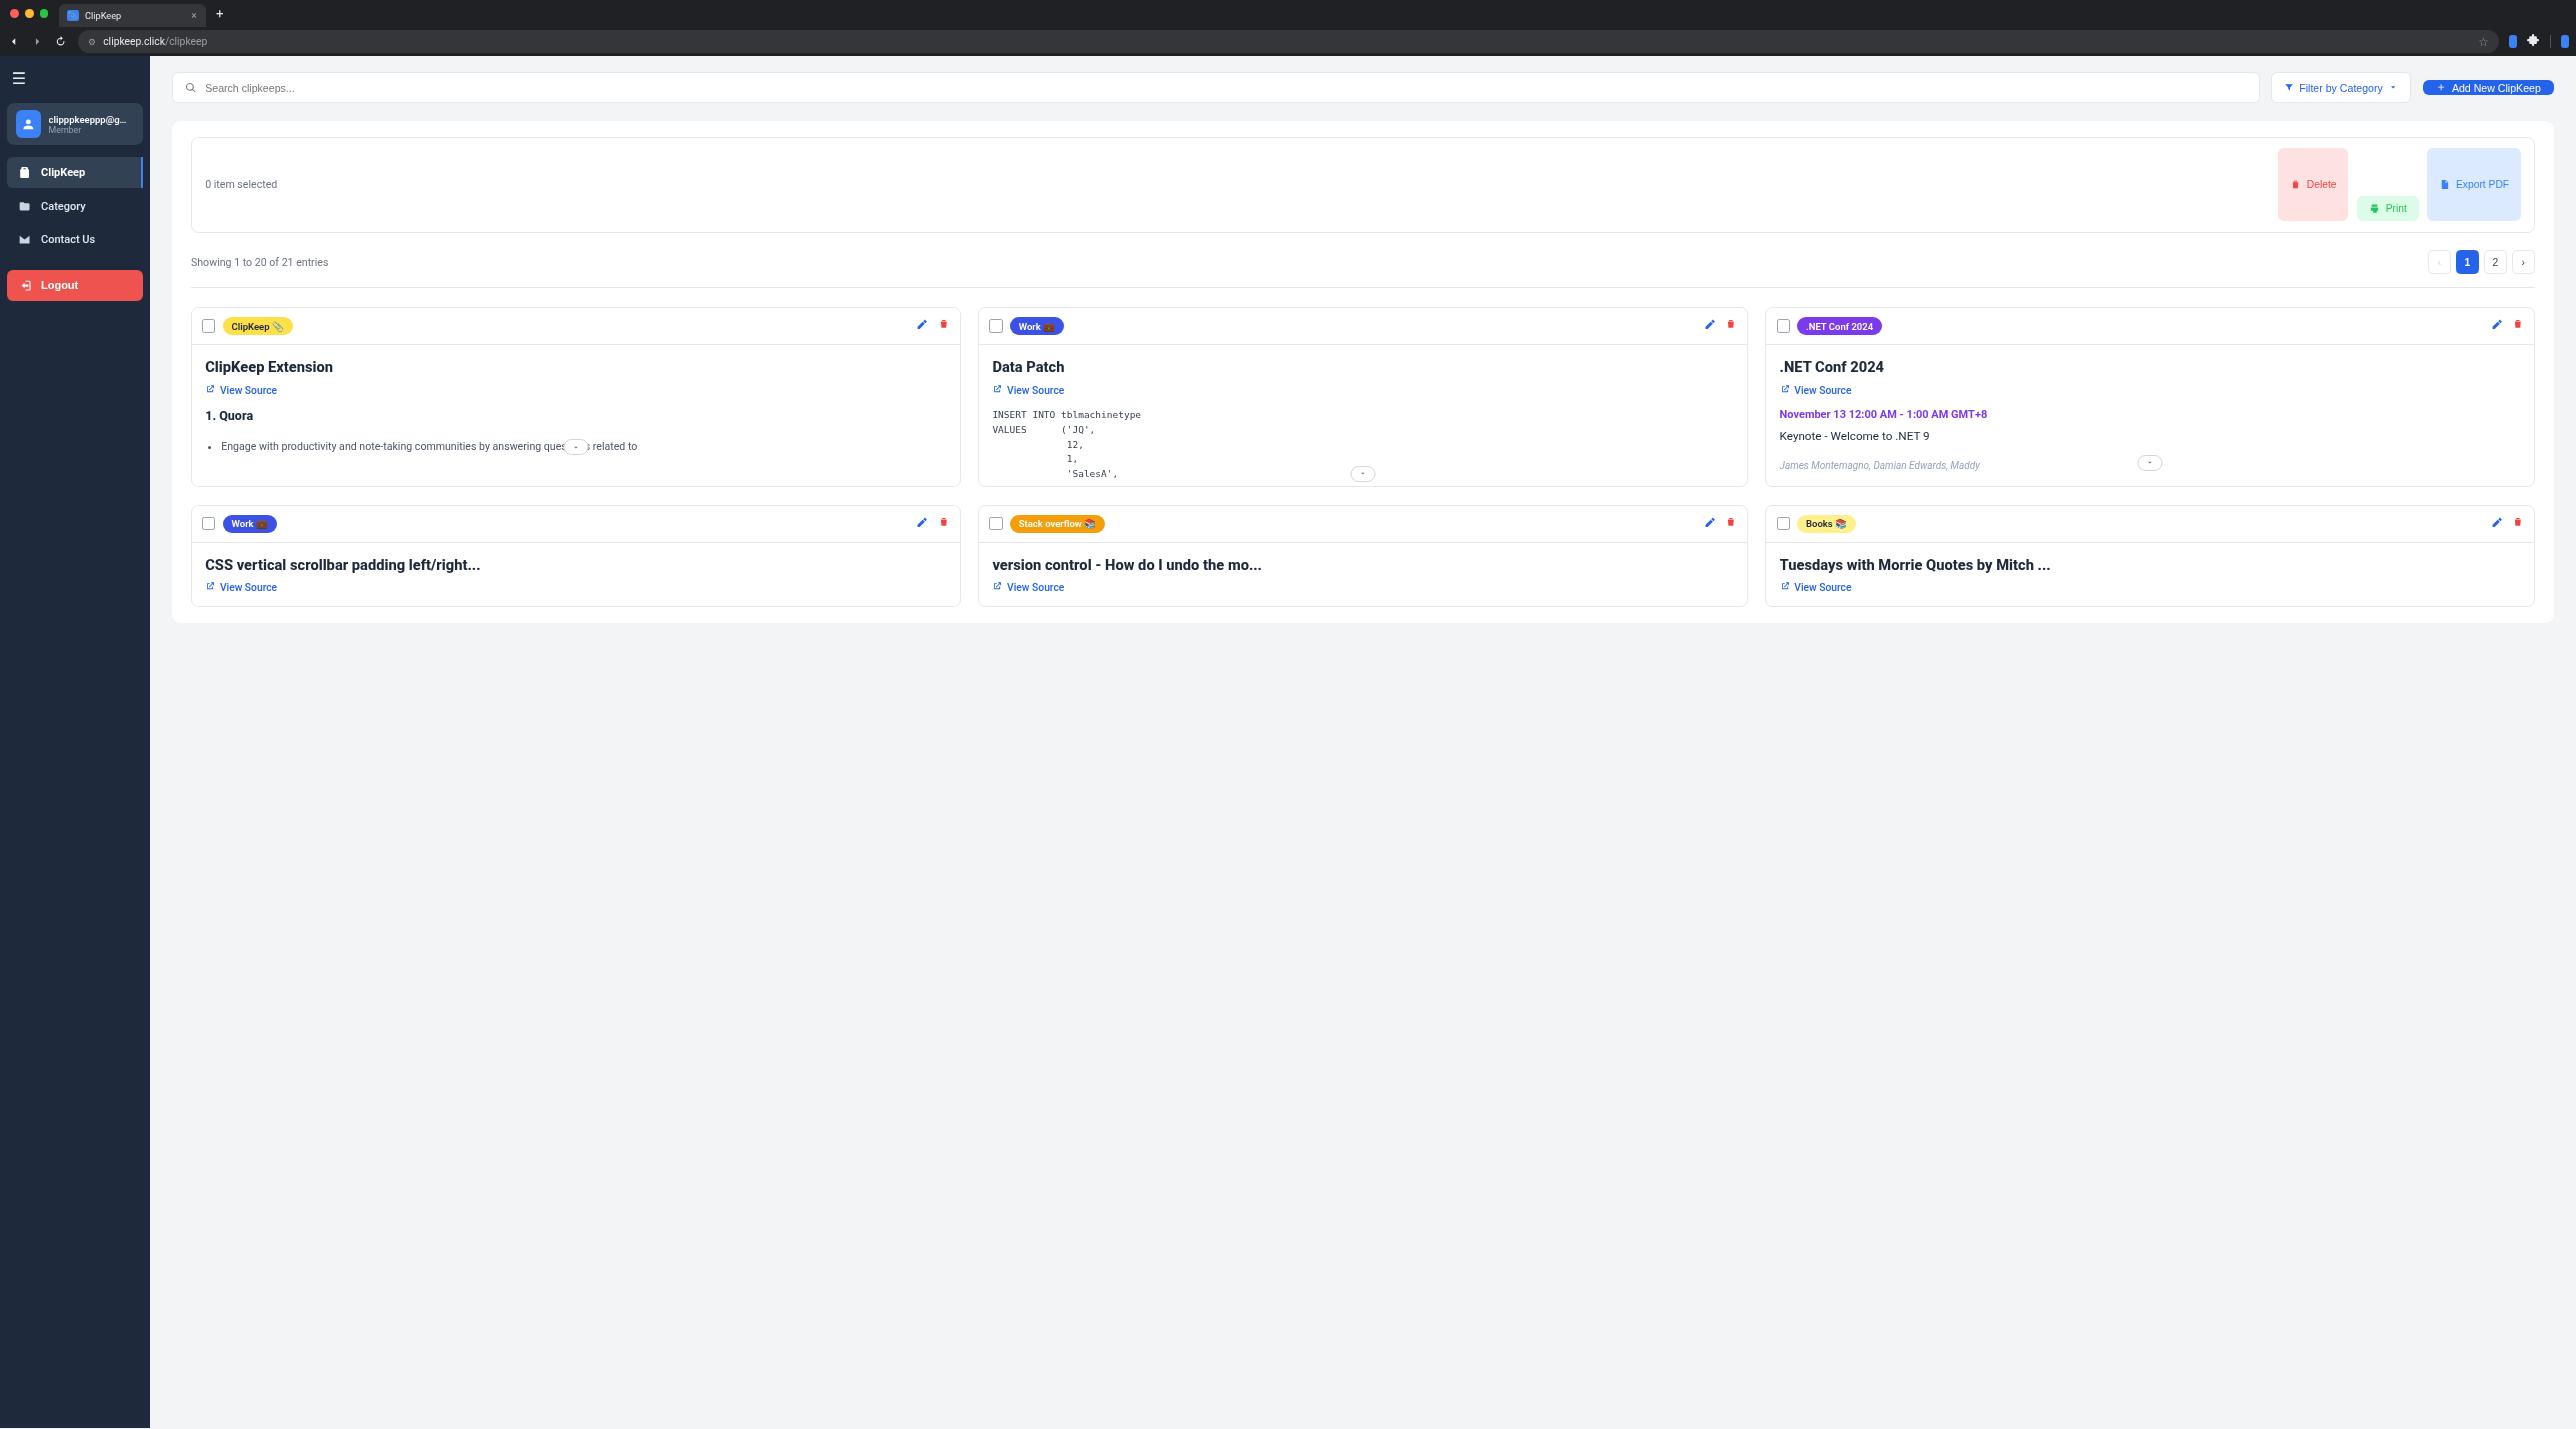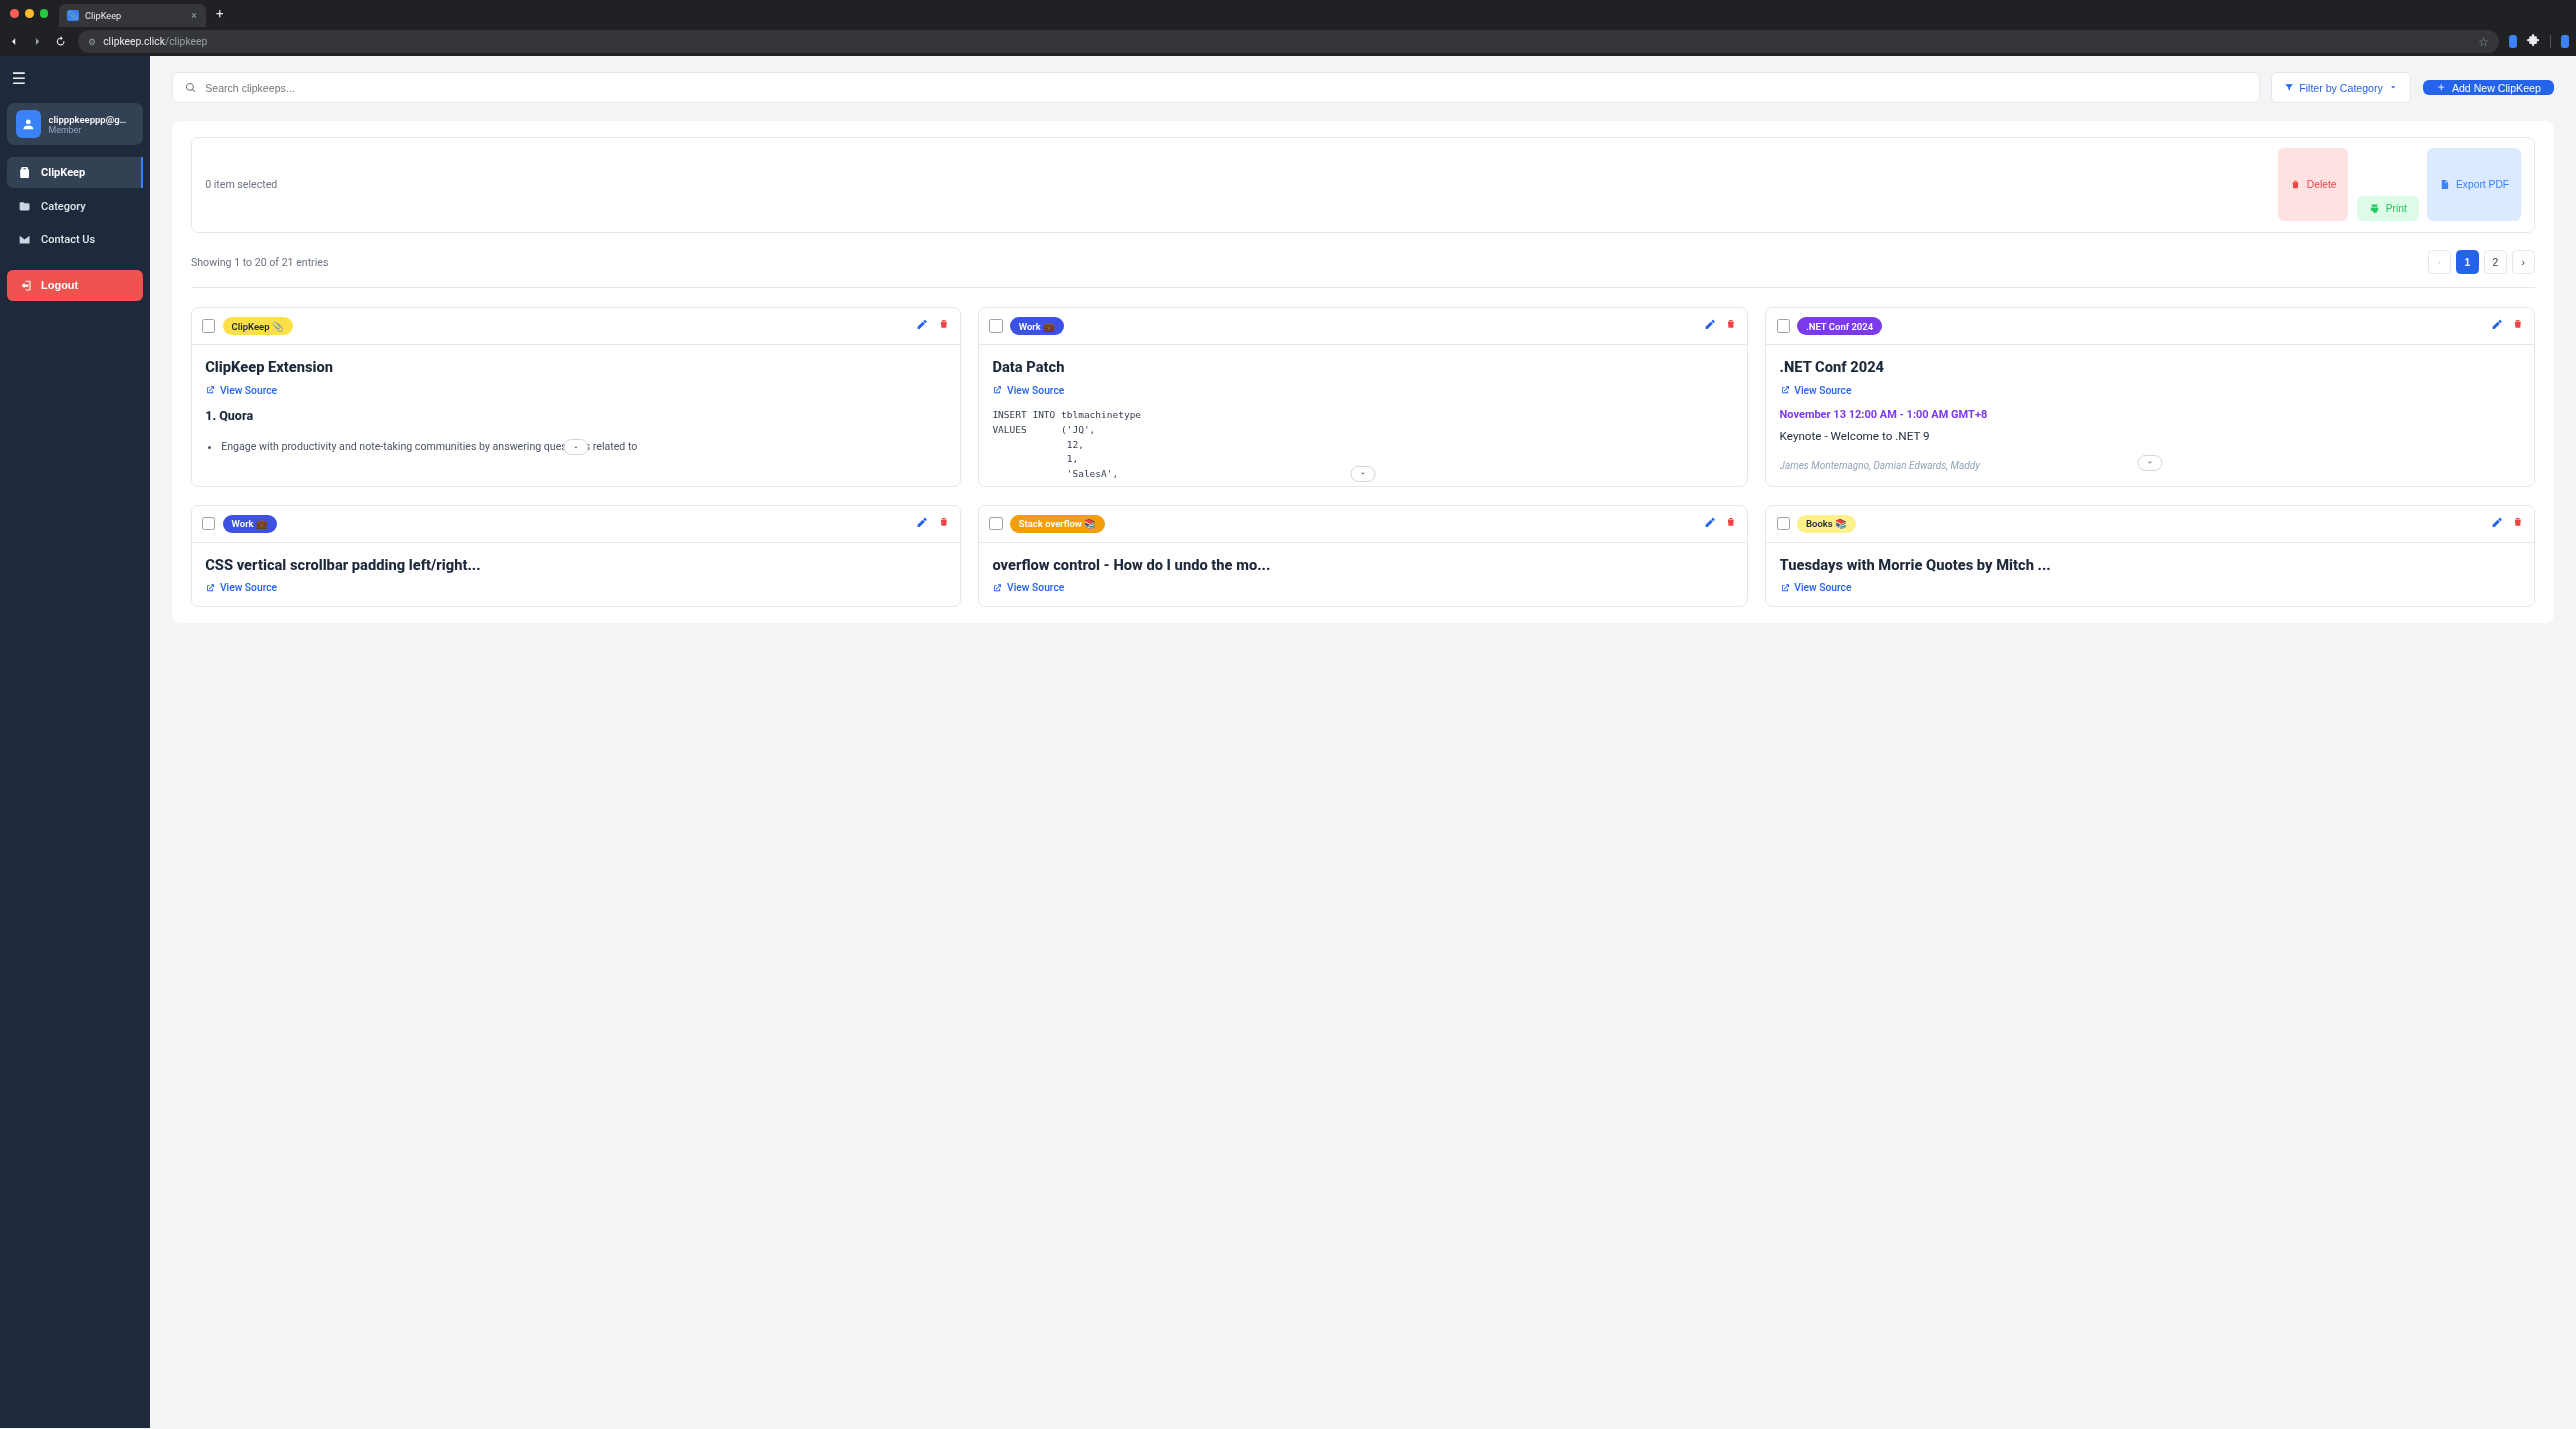--- a/index.html
+++ b/index.html
@@ -83,21 +83,21 @@
   .card { border:0.7px solid #e5e7eb; border-radius:7.3px; overflow:hidden; display:flex; flex-direction:column;}
   .card-head { display:flex; align-items:center; padding:8.8px 10.3px; gap:7.3px; border-bottom:0.7px solid #e5e7eb;}
   .checkbox { width:13.2px; height:13.2px; border:1.5px solid #9ca3af; border-radius:2.2px; background:white; cursor:pointer;}
   .tag { border-radius:734px; padding:3.7px 8.8px; font-size:9.5px; font-weight:600; display:flex; align-items:center; gap:2.9px;}
   .card-head-actions { margin-left:auto; display:flex; gap:8.8px;}
   .icon-btn { cursor:pointer; }
   .icon-btn.edit svg { width:12.5px; height:12.5px; fill:#2563eb;}
   .icon-btn.del  svg { width:11.7px; height:11.7px; fill:#ef4444;}
   .card-body { padding:13.2px 13.2px 4.4px 13.2px; position:relative; }
   .card-title { font-size:14.7px; font-weight:800; color:#1e293b; margin-bottom:7.3px; white-space:nowrap; overflow:hidden; text-overflow:ellipsis;}
-  .view-source { display:flex; align-items:center; gap:4.4px; color:#2563eb; font-size:10.3px; font-weight:500; margin-bottom:11.7px; cursor:pointer;}
+  .view-source { display:flex; gap:4.4px; color:#2563eb; font-size:10.3px; font-weight:500; margin-bottom:11.7px; cursor:pointer;}
   .view-source svg { width:10.3px; height:10.3px; fill:#2563eb;}
   .card-content { font-size:10.6px; color:#374151; max-height:81px; overflow:hidden; position:relative;}
   .card-content h4 { font-size:12.5px; font-weight:800; margin-bottom:16px; color:#1e293b;}
   .card-content ul { padding-left:16px; }
   .card-content li { color:#4b5563; line-height:1.5;}
   .card-content pre { font-family: ui-monospace, Menlo, Consolas, monospace; font-size:9.5px; color:#374151; white-space:pre; line-height:1.55;}
   .dotnet-time { color:#7c3aed; font-weight:700; font-size:11px; margin-bottom:7.3px;}
   .dotnet-keynote { font-weight:400; font-size:11.7px; color:#1e293b; margin-bottom:17px;}
   .dotnet-speakers { font-style:italic; color:#94a3b8; font-size:10px;}
   .expand-pill { position:absolute; left:50%; transform:translateX(-50%); bottom:4.4px; width:25px; height:16px; border:0.7px solid #d1d5db; border-radius:734px; background:white; display:flex; align-items:center; justify-content:center; cursor:pointer;}
@@ -400,21 +400,21 @@
             <div class="card-head-actions">
               <span class="icon-btn edit"><svg viewBox="0 0 24 24">
                     <path d="M3 17l10-10 4 4L7 21H3zM14 6l4 4 3-3-4-4z"></path>
                   </svg></span>
               <span class="icon-btn del"><svg viewBox="0 0 24 24">
                     <path d="M6 7h12l-1 13H7zM9 4h6l1 2H8z"></path>
                   </svg></span>
             </div>
           </div>
           <div class="card-body">
-            <div class="card-title">overflow control - How do I undo the mo...</div>
+            <div class="card-title">version control - How do I undo the mo...</div>
             <a class="view-source">
               <svg viewBox="0 0 24 24">
                   <path d="M14 3h7v7h-2V6.4L10.4 15 9 13.6 17.6 5H14zM5 5h6v2H7v10h10v-4h2v6H5z"></path>
                 </svg>
               <span>View Source</span>
             </a>
           </div>
         </div>
 
         <div class="card short">

